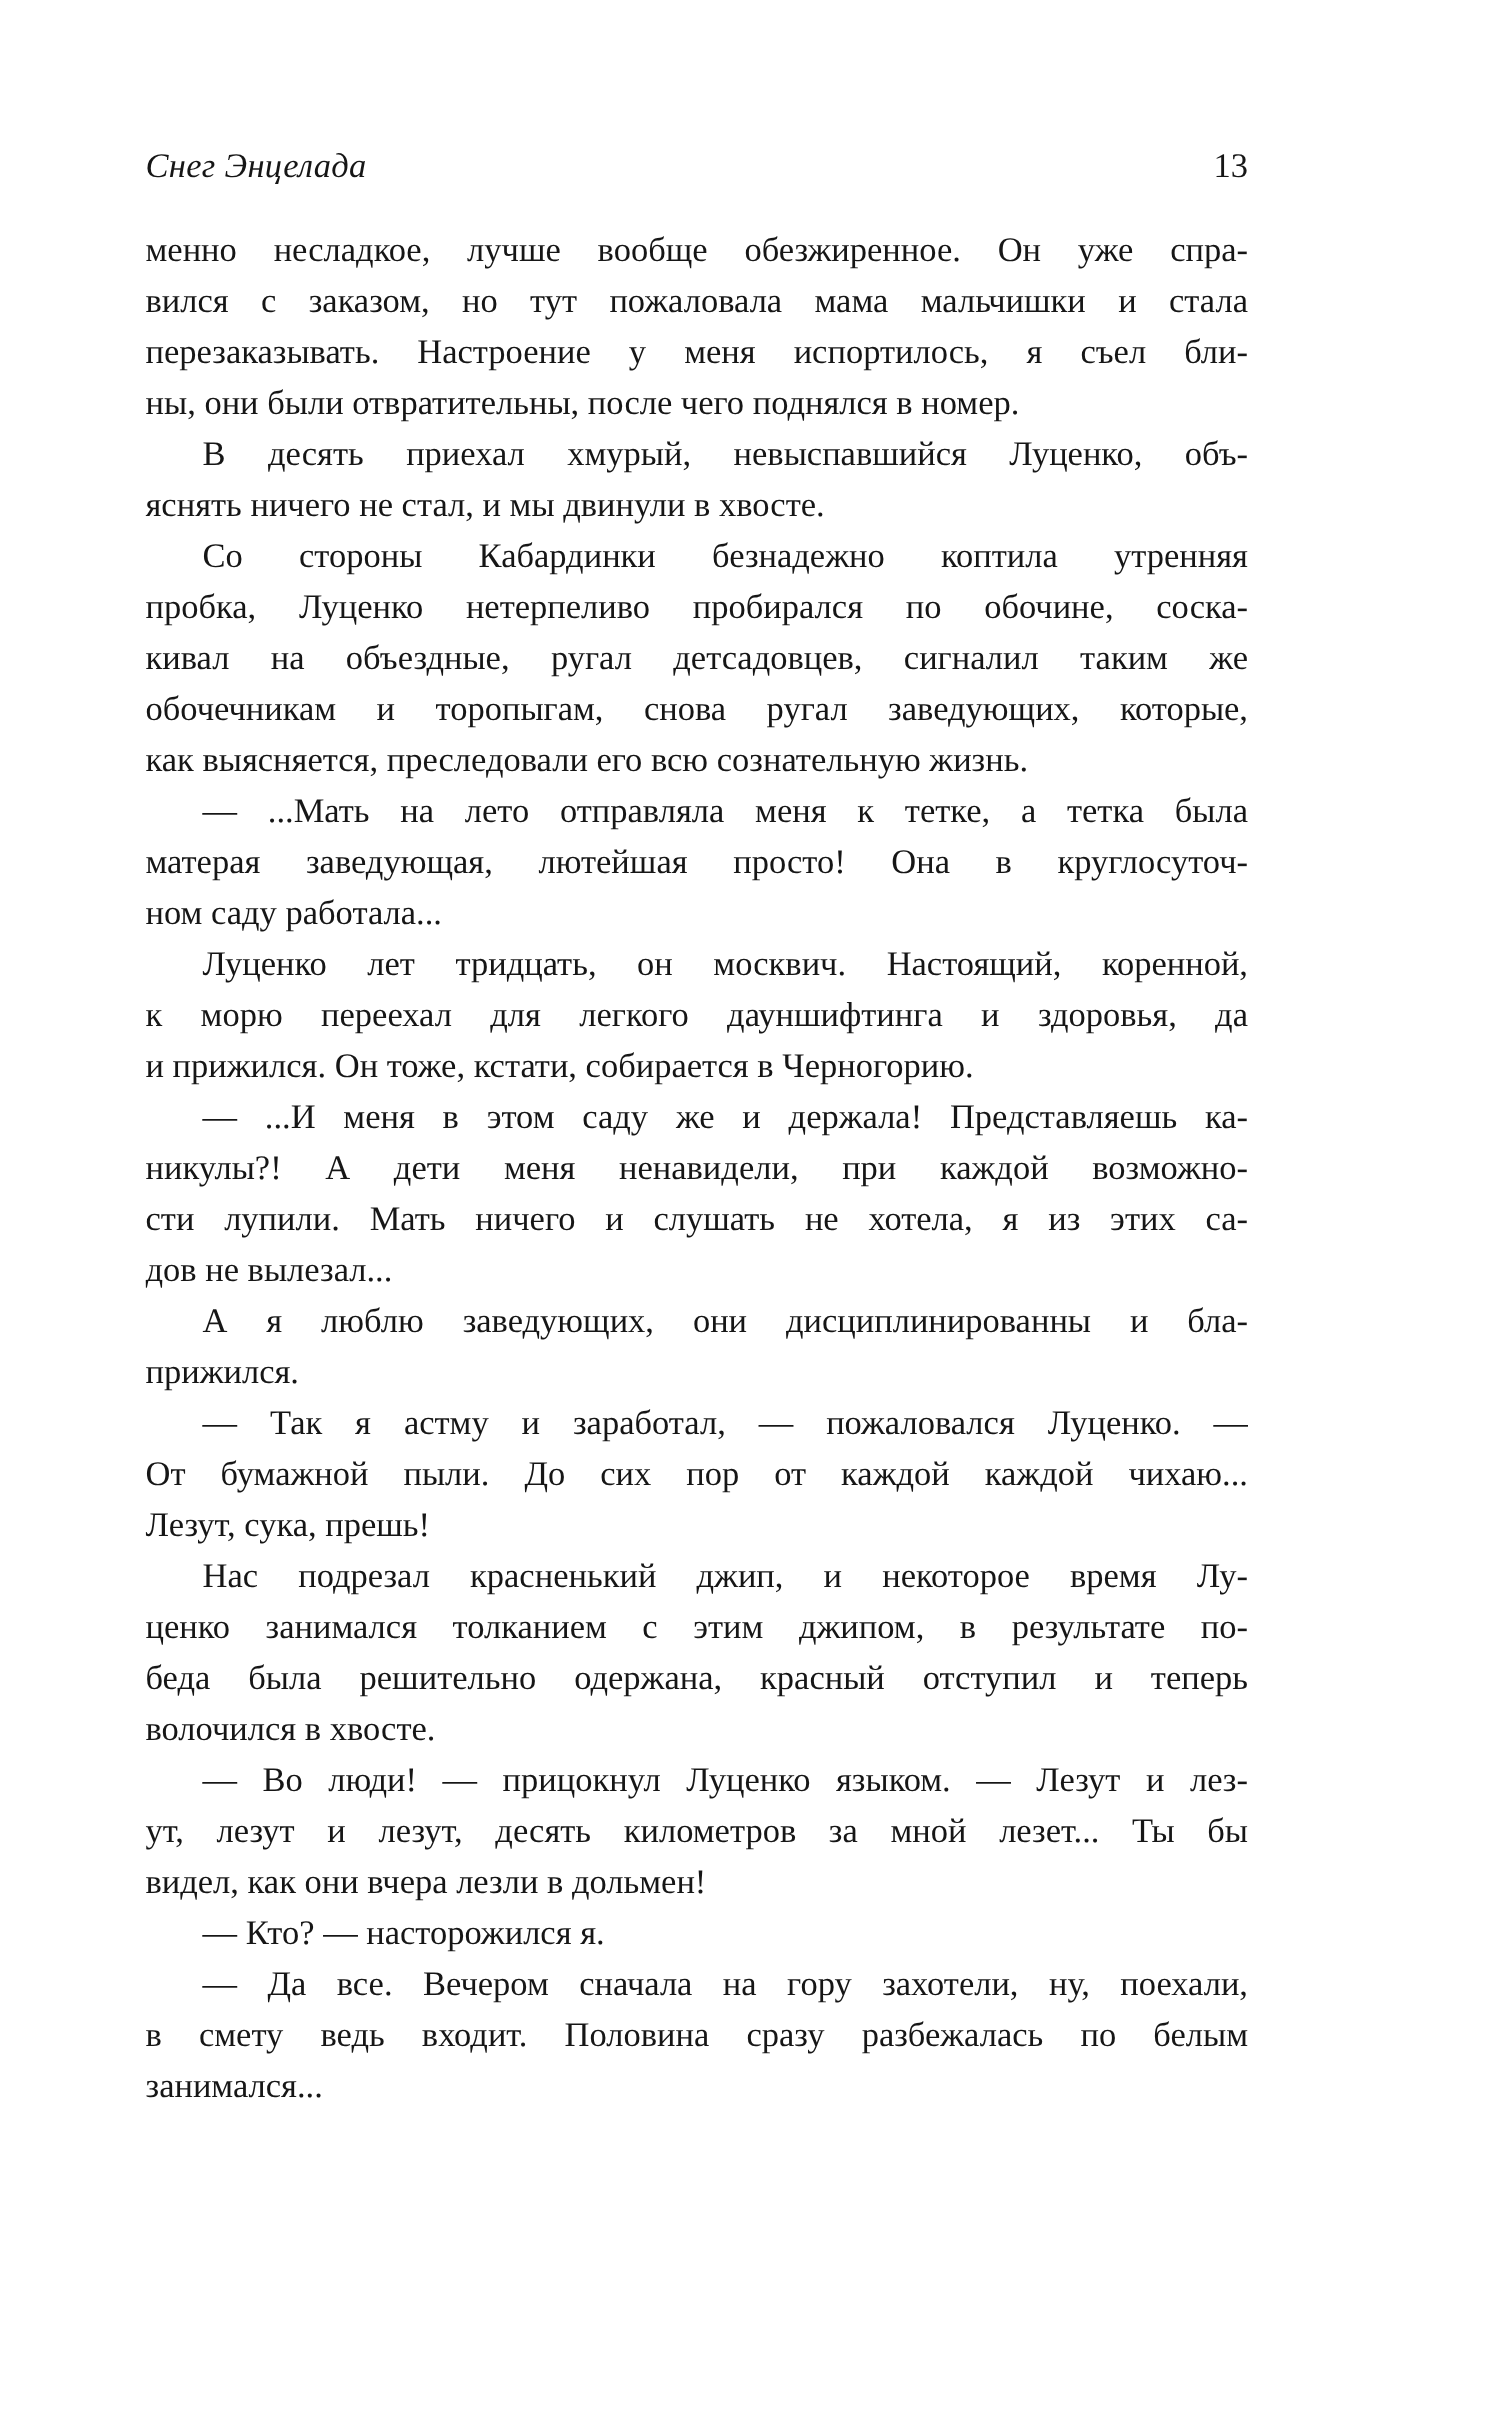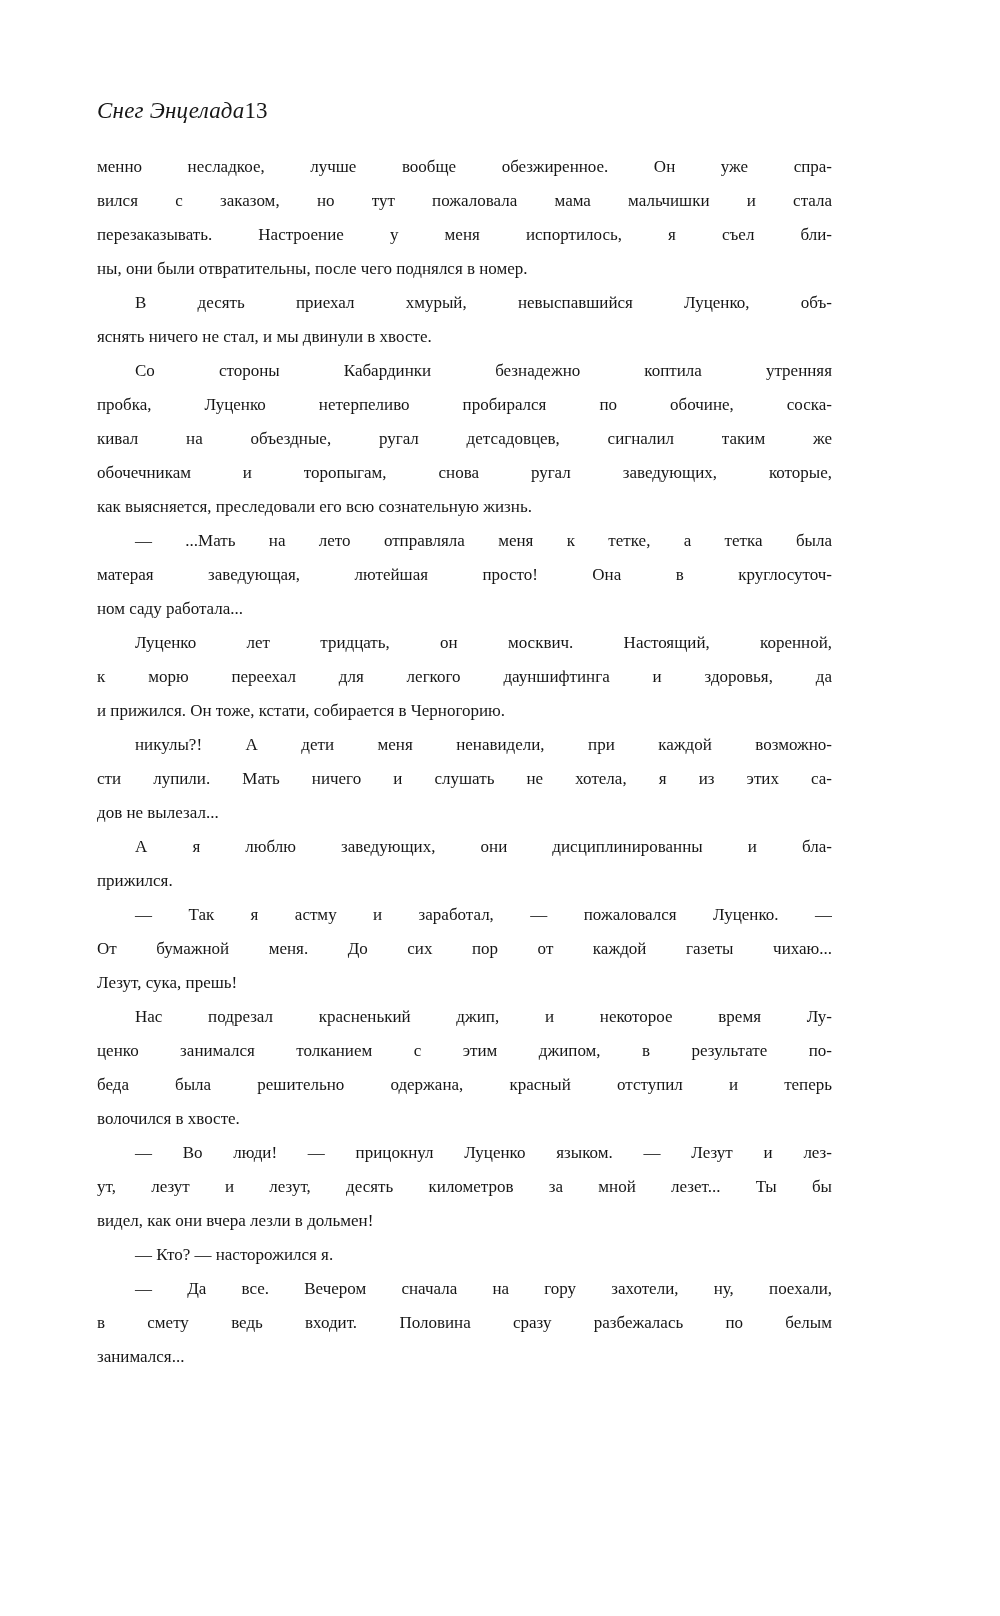--- a/index.html
+++ b/index.html
@@ -15,20 +15,21 @@
     color: #161616;
     font-family: "Liberation Serif", "DejaVu Serif", serif;
     overflow: hidden;
   }
   .running-header {
     position: absolute;
     left: 97px;
     top: 98px;
     width: 735px;
     display: flex;
+    justify-content: space-between;
     align-items: baseline;
   }
   .running-title {
     font-style: italic;
     font-size: 23px;
     letter-spacing: 0.2px;
   }
   .page-number {
     font-size: 23px;
     font-style: normal;
@@ -37,21 +38,21 @@
     position: absolute;
     left: 97px;
     top: 150px;
     width: 735px;
   }
   .paragraph {
     margin: 0;
     padding: 0;
   }
   .line {
-    font-size: 17px;
+    font-size: 23px;
     line-height: 34px;
     text-align: justify;
     text-align-last: justify;
     overflow: hidden;
     white-space: normal;
   }
   .line.last {
     text-align: center;
     text-align-last: left;
   }
@@ -89,31 +90,32 @@
         <div class="line">— ...Мать на лето отправляла меня к тетке, а тетка была</div>
         <div class="line">матерая заведующая, лютейшая просто! Она в круглосуточ-</div>
         <div class="line last">ном саду работала...</div>
       </div>
       <div class="paragraph indent">
         <div class="line">Луценко лет тридцать, он москвич. Настоящий, коренной,</div>
         <div class="line">к морю переехал для легкого дауншифтинга и здоровья, да</div>
         <div class="line last">и прижился. Он тоже, кстати, собирается в Черногорию.</div>
       </div>
       <div class="paragraph indent">
+        <div class="line">— ...И меня в этом саду же и держала! Представляешь ка-</div>
         <div class="line">никулы?! А дети меня ненавидели, при каждой возможно-</div>
         <div class="line">сти лупили. Мать ничего и слушать не хотела, я из этих са-</div>
         <div class="line last">дов не вылезал...</div>
       </div>
       <div class="paragraph indent">
         <div class="line">А я люблю заведующих, они дисциплинированны и бла-</div>
         <div class="line last">прижился.</div>
       </div>
       <div class="paragraph indent">
         <div class="line">— Так я астму и заработал, — пожаловался Луценко. —</div>
-        <div class="line">От бумажной меня. До сих пор от каждой газеты чихаю...</div>
+        <div class="line">От бумажной пыли. До сих пор от каждой каждой чихаю...</div>
         <div class="line last">Лезут, сука, прешь!</div>
       </div>
       <div class="paragraph indent">
         <div class="line">Нас подрезал красненький джип, и некоторое время Лу-</div>
         <div class="line">ценко занимался толканием с этим джипом, в результате по-</div>
         <div class="line">беда была решительно одержана, красный отступил и теперь</div>
         <div class="line last">волочился в хвосте.</div>
       </div>
       <div class="paragraph indent">
         <div class="line">— Во люди! — прицокнул Луценко языком. — Лезут и лез-</div>

